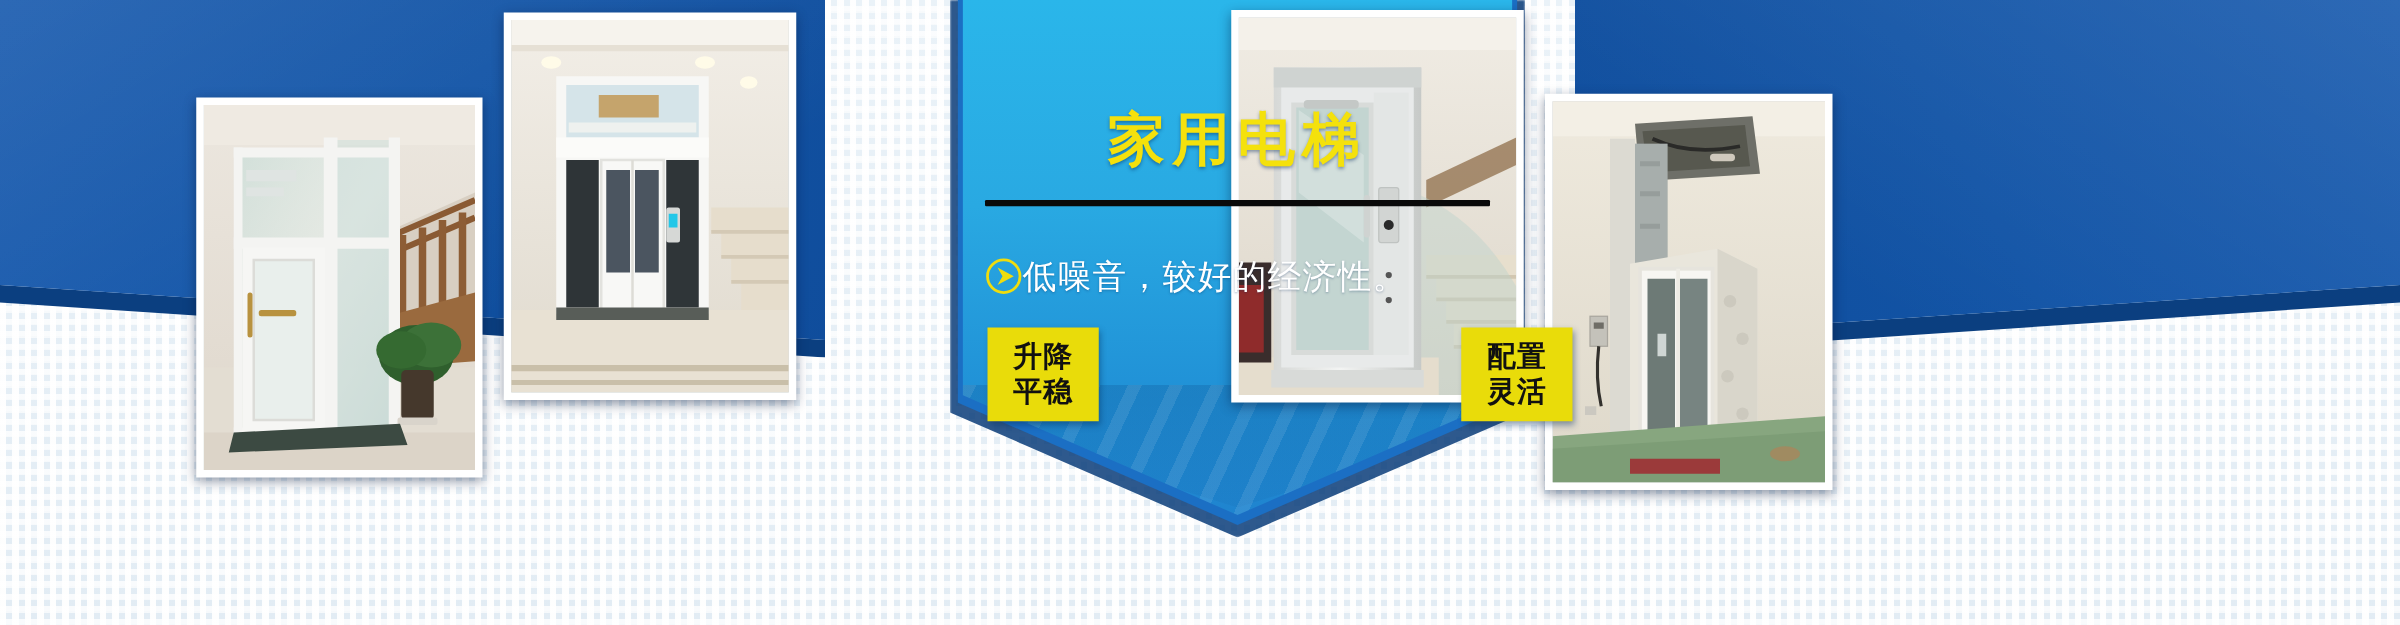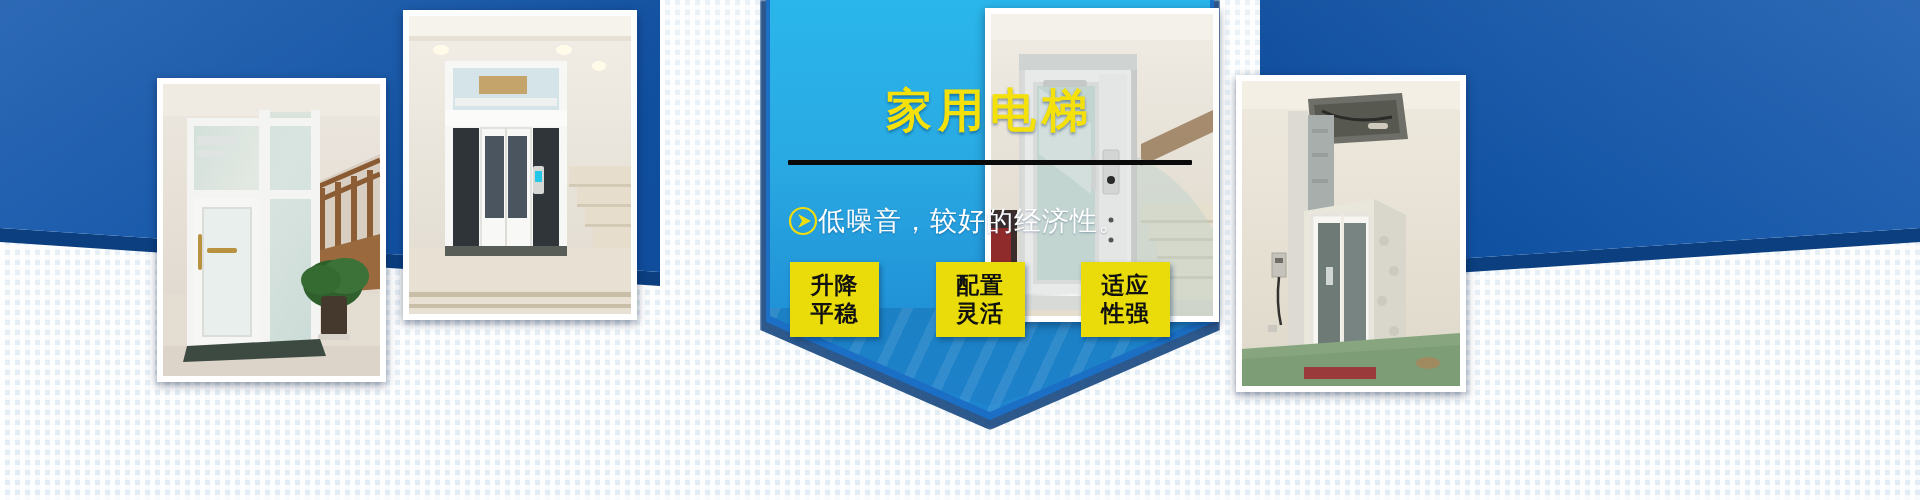--- a/index.html
+++ b/index.html
@@ -4,21 +4,20 @@
 <style>
   html,body{margin:0;padding:0;}
   body{
     width:1920px;height:500px;overflow:hidden;
     font-family:"Liberation Sans","DejaVu Sans",sans-serif;
     background:#ffffff;
   }
   .banner{
     position:relative;width:1920px;height:500px;overflow:hidden;
     background:#0369a1;
-    font-family:Liberation Serif, serif;
   }
 
   
   .tex{
     position:absolute;inset:0;
     background-color:#e7eff6;
     background-image:
       repeating-linear-gradient(90deg, rgba(255,255,255,.95) 0 5px, rgba(255,255,255,0) 5px 10px),
       repeating-linear-gradient(0deg, rgba(255,255,255,.80) 0 5px, rgba(255,255,255,0) 5px 10px),
       repeating-linear-gradient(90deg, rgba(200,219,233,.55) 0 1px, rgba(0,0,0,0) 1px 10px),
@@ -112,21 +111,21 @@
   .subtitle-row{
     position:absolute;left:18px;top:200px;width:404px;height:42px;
     display:flex;align-items:center;
   }
   .arrow-icon{flex:0 0 auto;width:30px;height:30px;display:block;}
   .subtitle{
     color:#ffffff;font-size:27px;letter-spacing:1px;white-space:nowrap;
     text-shadow:0 1px 2px rgba(0,40,90,.35);
   }
   .tags{
-    position:absolute;left:20px;top:262px;width:380px;
+    position:absolute;left:20px;top:262px;width:468px;
     display:flex;justify-content:space-between;gap:10px;
   }
   .tag{
     width:89px;height:75px;
     background:#e9dc0a;
     box-shadow:2px 3px 5px rgba(4,45,92,.45);
     display:flex;flex-direction:column;align-items:center;justify-content:center;
     color:#111111;font-size:23px;font-weight:bold;line-height:1.18;letter-spacing:1px;
   }
 
@@ -417,20 +416,16 @@
 
     <div class="tags">
       <div class="tag">
         <span>升降</span>
         <span>平稳</span>
       </div>
       <div class="tag">
         <span>配置</span>
         <span>灵活</span>
       </div>
-      <div class="tag">
-        <span>适应</span>
-        <span>性强</span>
-      </div>
     </div>
 
   </div>
 </div>
 
 </body></html>

